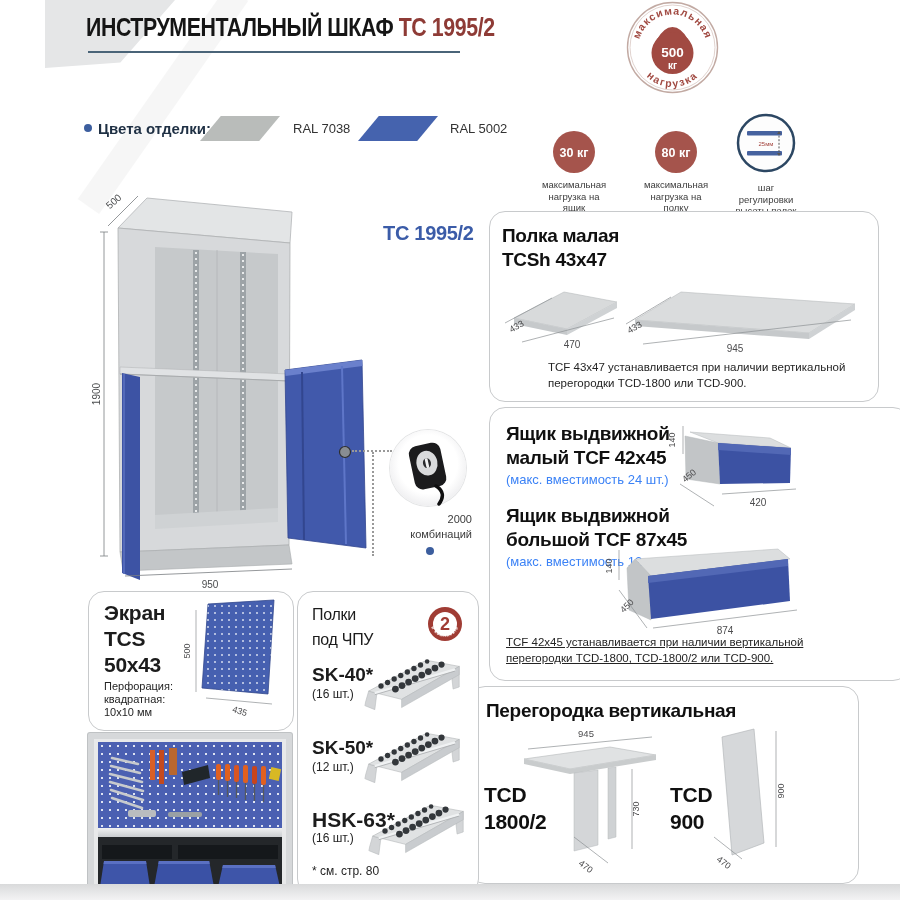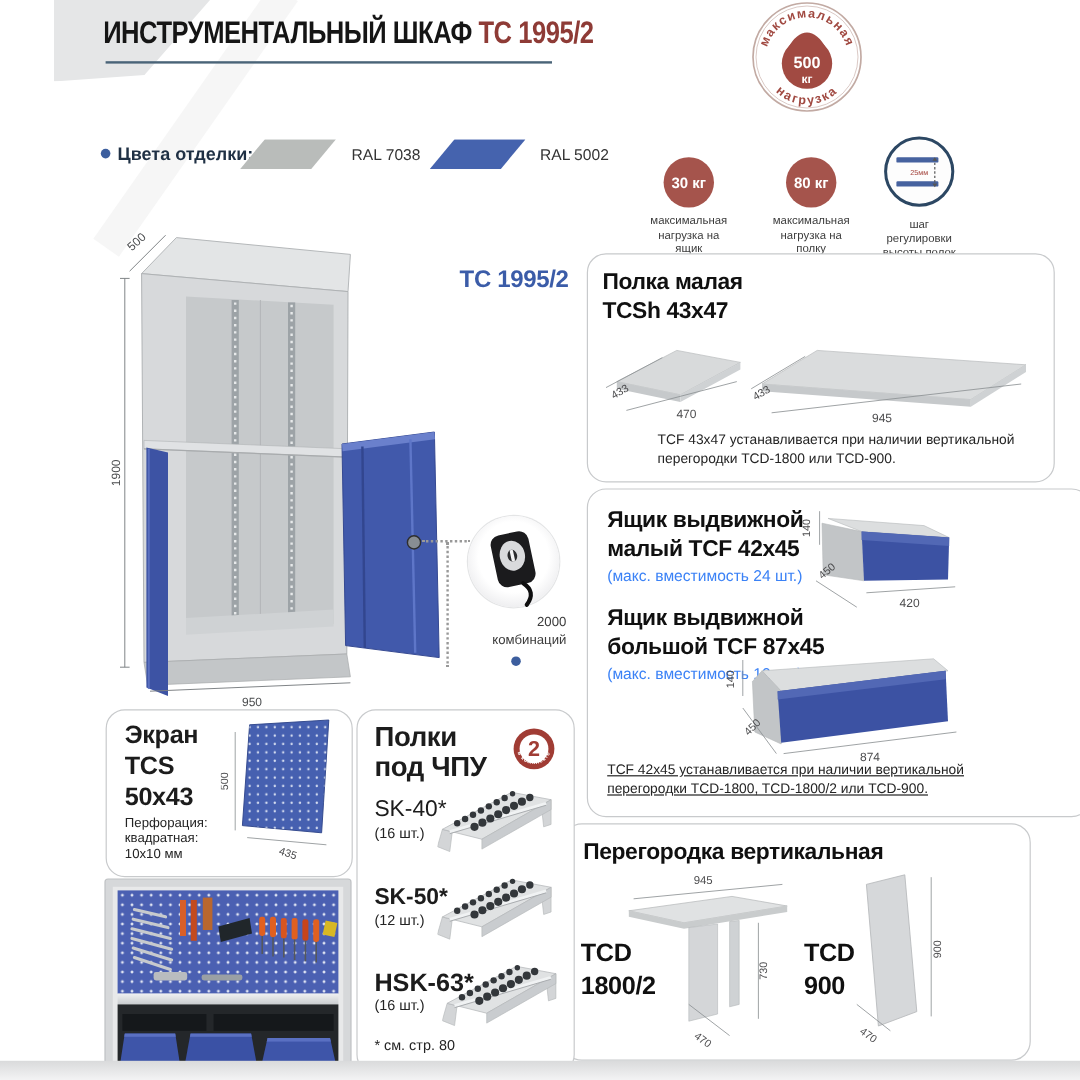--- a/index.html
+++ b/index.html
@@ -337,33 +337,33 @@
         <div class="abs" style="left:4px;top:8px;width:70px;height:14px;background:#15181b;"></div>
         <div class="abs" style="left:80px;top:8px;width:100px;height:14px;background:#15181b;"></div>
         <div class="abs" style="left:2px;top:24px;width:50px;height:26px;background:#3e55a9;clip-path:polygon(8% 0,92% 0,100% 100%,0 100%);border-top:3px solid #5a70c2;box-sizing:border-box;"></div>
         <div class="abs" style="left:56px;top:24px;width:60px;height:26px;background:#3a51a5;clip-path:polygon(8% 0,92% 0,100% 100%,0 100%);border-top:3px solid #5a70c2;box-sizing:border-box;"></div>
         <div class="abs" style="left:120px;top:28px;width:62px;height:22px;background:#3e55a9;clip-path:polygon(8% 0,92% 0,100% 100%,0 100%);border-top:3px solid #5a70c2;box-sizing:border-box;"></div>
       </div>
     </div>
   </div>
 
   <div class="panel" style="left:297px;top:591px;width:180px;height:302px;">
-    <div class="abs ml" style="left:14px;top:10px;font-size:23px;line-height:25px;font-weight:bold;letter-spacing:-0.3px;">Полки
+    <div class="abs ml" style="left:14px;top:10px;font-size:16px;line-height:25px;font-weight:normal;letter-spacing:-0.3px;">Полки
 под ЧПУ</div>
     <svg class="abs" style="left:128px;top:13px;" width="38" height="38" viewBox="0 0 38 38">
       <circle cx="19" cy="19" r="17" fill="#a03c34"></circle>
       <circle cx="19" cy="19" r="12" fill="#ffffff"></circle>
       <path id="badgeArc" d="M5,21 A14.5,14.5 0 0 0 33,21" fill="none"></path>
       <text font-size="4.6" font-weight="bold" fill="#ffffff" letter-spacing="0.7">
         <textPath href="#badgeArc" startOffset="50%" text-anchor="middle">в комплекте</textPath>
       </text>
       <text x="19" y="25" text-anchor="middle" font-size="18" font-weight="bold" fill="#a03c34">2</text>
     </svg>
 
-    <div class="abs" style="left:14px;top:72px;font-size:19px;font-weight:normal;">SK-40*</div>
+    <div class="abs" style="left:14px;top:72px;font-size:19px;font-weight:bold;">SK-40*</div>
     <div class="abs" style="left:14px;top:95px;font-size:12px;color:#242424;">(16 шт.)</div>
     <svg class="abs" style="left:66px;top:60px;" width="104" height="70" viewBox="0 0 100 68">
       <use href="#rackSym"></use>
     </svg>
 
     <div class="abs" style="left:14px;top:145px;font-size:19px;font-weight:bold;">SK-50*</div>
     <div class="abs" style="left:14px;top:168px;font-size:12px;color:#242424;">(12 шт.)</div>
     <svg class="abs" style="left:66px;top:133px;" width="104" height="70" viewBox="0 0 100 68">
       <use href="#rackSym"></use>
     </svg>

